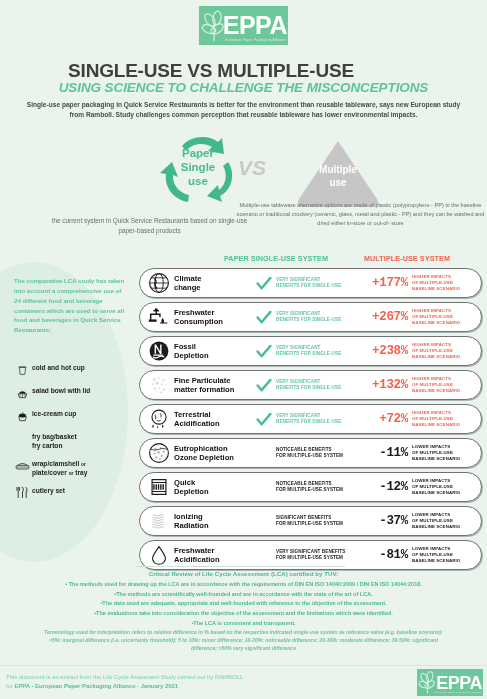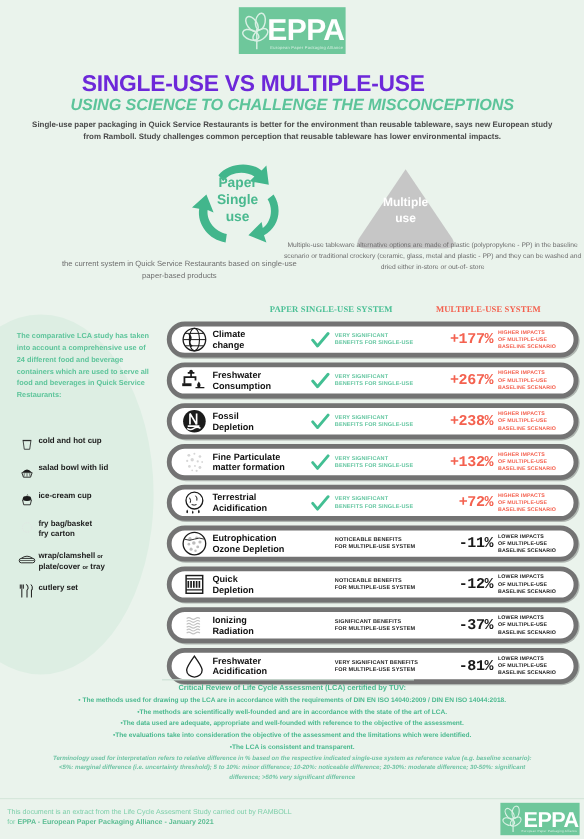--- a/index.html
+++ b/index.html
@@ -33,21 +33,21 @@
   }
   .logo-sub {
     position: absolute; right: 2px; bottom: 3px;
     color: #d7eee1; font-size: 3.4px; letter-spacing: 0.2px;
     white-space: nowrap;
   }
 
   .title {
     position: absolute; left: 0; top: 60px; width: 422px;
     text-align: center;
-    color: #6d28d9;
+    color: #404040;
     font-size: 19px; font-weight: bold; letter-spacing: -0.2px;
   }
   .subtitle {
     position: absolute; left: 0; top: 80px; width: 487px;
     text-align: center;
     color: #5cc49a;
     font-size: 13.5px; font-weight: bold; font-style: italic;
     letter-spacing: -0.1px;
   }
   .lede {
@@ -110,36 +110,36 @@
     width: 20px; min-width: 20px; height: 16px;
     display: flex; align-items: center; justify-content: center;
   }
   .side-txt {
     color: #1c1c1c; font-size: 6.6px; font-weight: bold;
     line-height: 1.35; padding-top: 2px;
   }
   .side-txt .sm { font-size: 4.8px; font-weight: bold; }
 
   
-  .heads { position: absolute; left: 0; top: 254px; width: 467px; height: 12px; font-family: Liberation Serif, serif; }
+  .heads { position: absolute; left: 0; top: 254px; width: 467px; height: 12px; }
   .h-single {
     position: absolute; left: 213px; width: 126px; text-align: center;
     color: #4cc096; font-size: 7.2px; font-weight: bold; letter-spacing: 0.1px;
   }
   .h-multi {
     position: absolute; left: 344px; width: 126px; text-align: center;
     color: #f4614f; font-size: 7.2px; font-weight: bold; letter-spacing: 0.1px;
   }
 
   .rows { position: absolute; left: 139px; top: 268px; width: 343px; }
   .row {
     position: relative;
     height: 30px; margin-bottom: 4px;
     background: #ffffff;
-    border: 4px solid #737373;
+    border: 1px solid #737373;
     border-radius: 16px;
     display: flex; align-items: center;
     box-shadow: 1px 1px 0 rgba(0,0,0,0.25);
     justify-content: center;
   }
   .r-ico {
     width: 30px; min-width: 30px; height: 26px; margin-left: 4px;
     display: flex; align-items: center; justify-content: center;
   }
   .r-name {
@@ -241,20 +241,21 @@
         <path d="M76 30 C84 42 80 58 68 64 L70 70 L55 64 L66 53 L67 58 C74 53 76 42 71 34 Z"></path>
         <path d="M36 70 C22 68 12 55 14 42 L8 41 L20 30 L26 45 L21 43 C20 52 27 61 37 63 Z"></path>
       </g>
     </svg>
     <div class="recycle-label">
       <div>Paper</div>
       <div>Single</div>
       <div>use</div>
     </div>
 
+    <div class="vs-word">VS</div>
 
     <svg class="tri" viewBox="0 0 86 72">
       <path d="M43 4 L82 62 Q86 70 76 70 L10 70 Q0 70 4 62 Z" fill="#c6c6c6"></path>
     </svg>
     <div class="tri-label">
       <div>Multiple</div>
       <div>use</div>
     </div>
 
     <div class="cap-left">the current system in Quick Service Restaurants based on single-use paper-based products</div>

